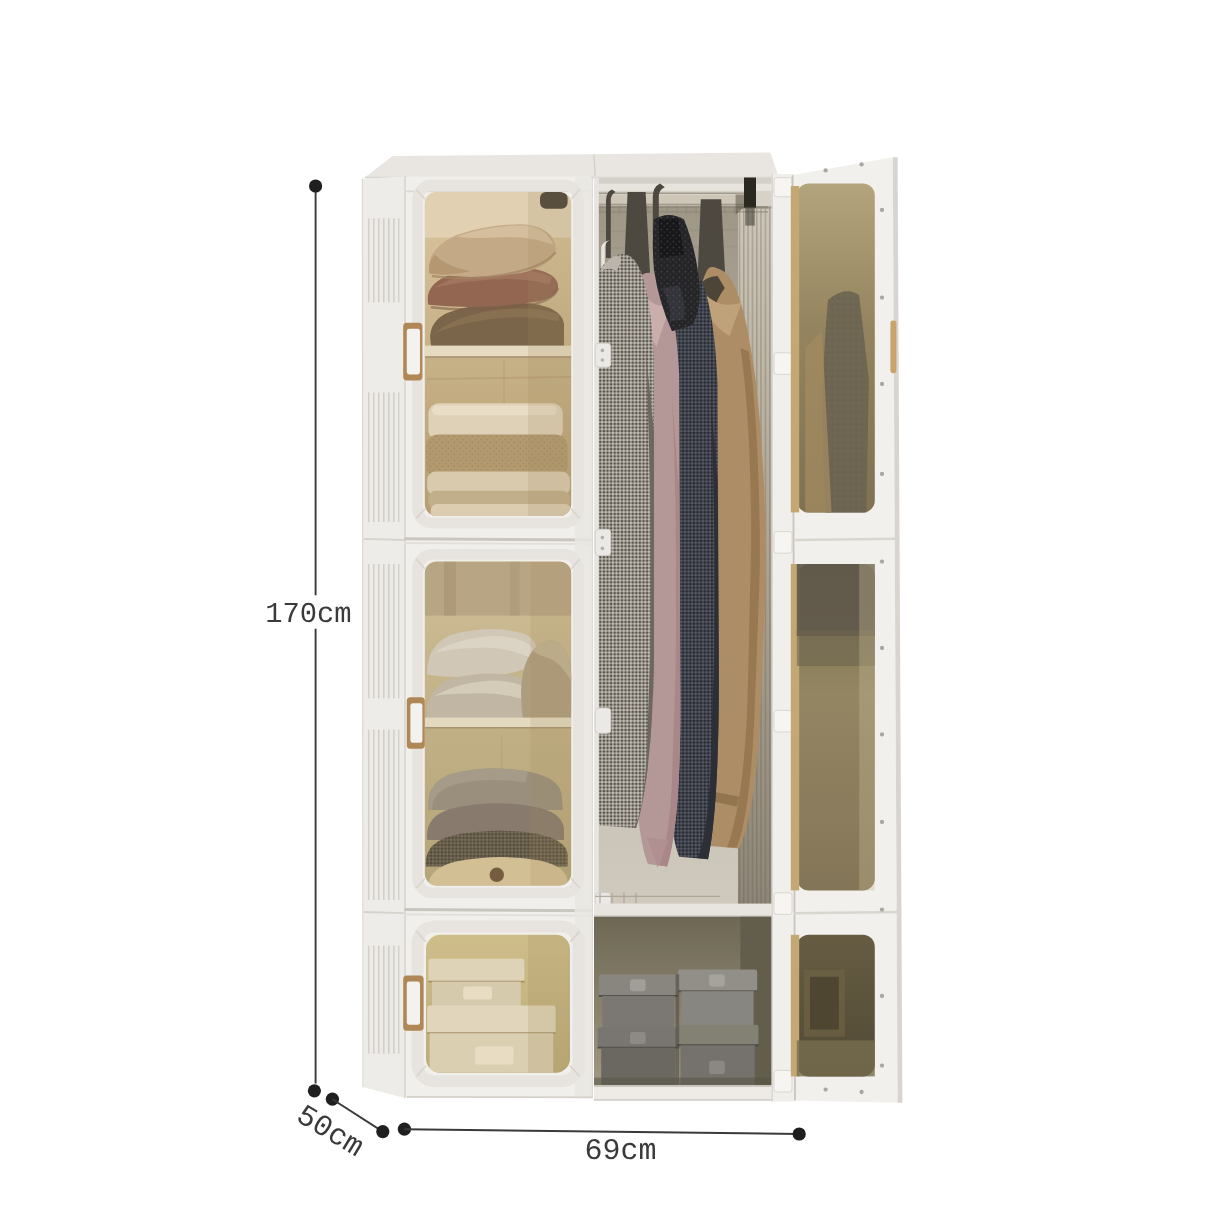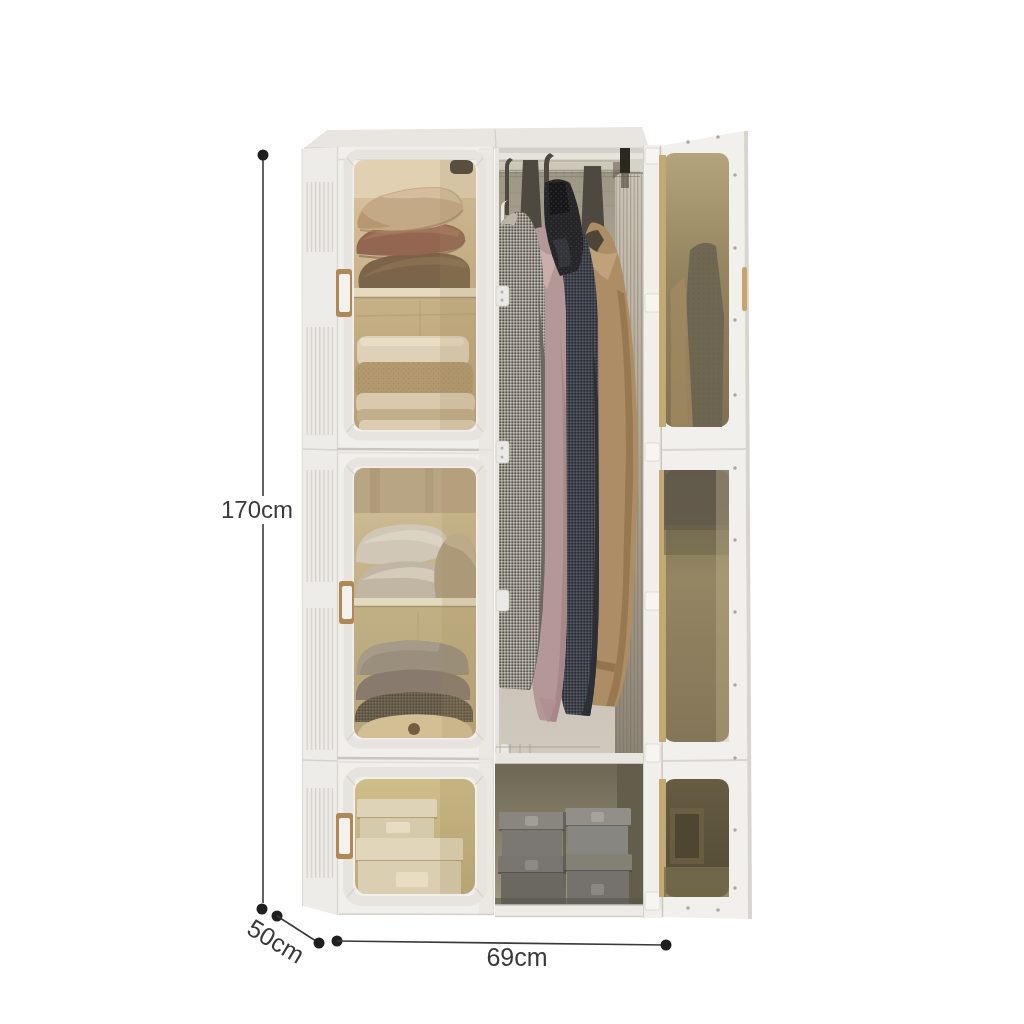--- a/index.html
+++ b/index.html
@@ -1,17 +1,17 @@
 <!DOCTYPE html>
 <html><head>
 <meta charset="utf-8">
 <style>
   html,body{margin:0;padding:0;background:#ffffff;}
   .stage{position:relative;width:936px;height:1024px;background:#ffffff;overflow:hidden;
-         font-family:Liberation Sans, sans-serif;}
+         font-family:Liberation Mono, monospace;}
   svg{display:block;}
 </style>
 </head>
 <body>
 <div class="stage">
 <svg width="1024" height="1024" viewBox="0 0 1024 1024">
 <defs>
   <linearGradient id="amber1" x1="0" y1="0" x2="0" y2="1">
     <stop offset="0" stop-color="#dcc9a4"></stop>
           <stop offset="0.5" stop-color="#c7b287"></stop>

